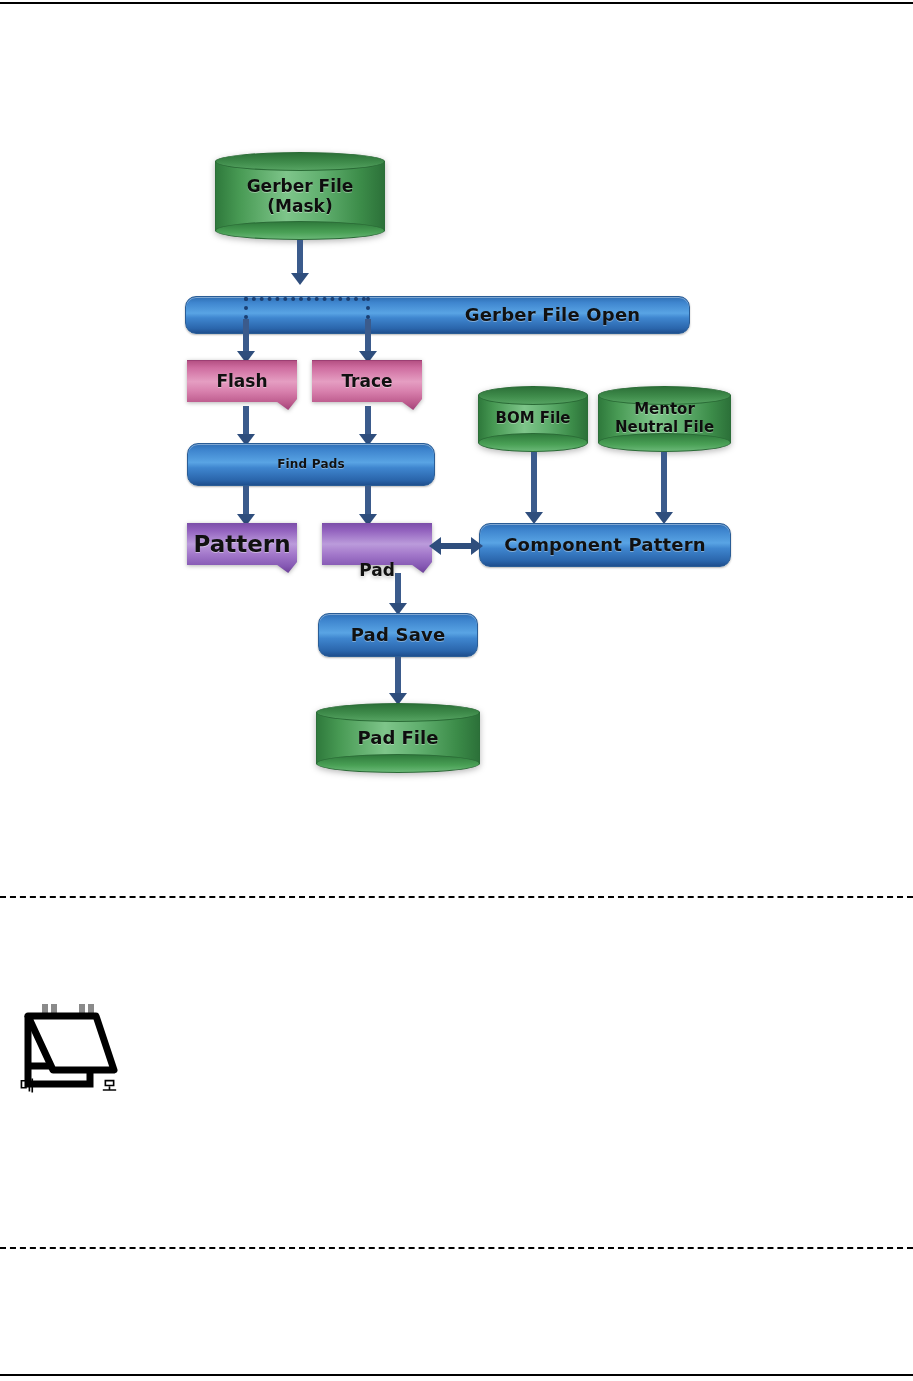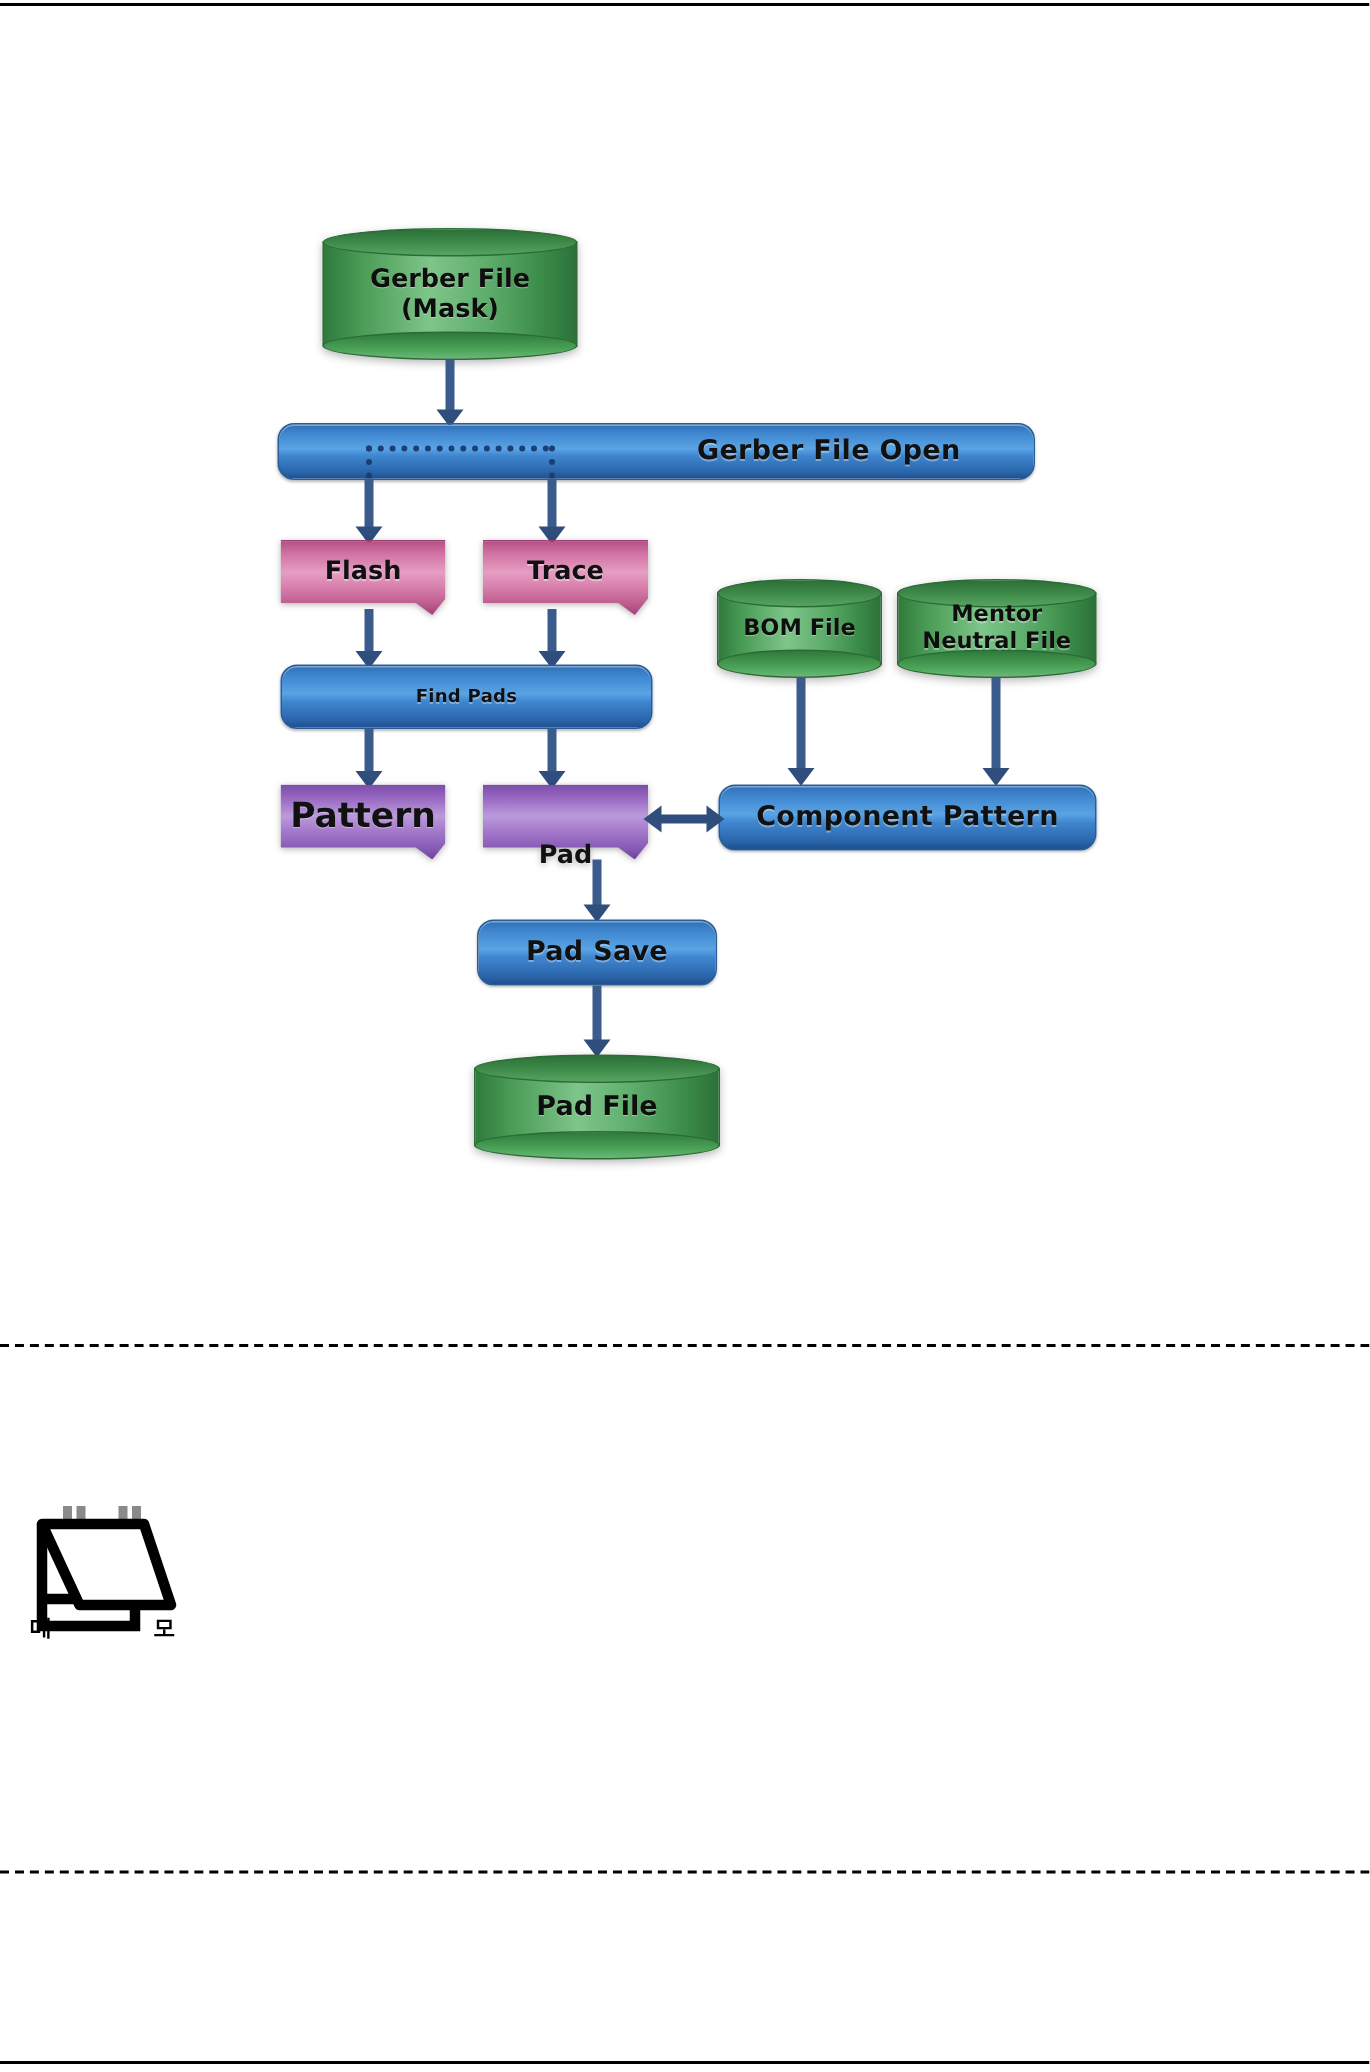--- a/index.html
+++ b/index.html
@@ -243,21 +243,21 @@
         <div>(Mask)</div>
       </div>
     </div>
   </div>
 
   <div class="arrow-v" style="left:291px; top:240px; width:18px; height:45px;">
     <div class="shaft" style="height:34px;"></div>
     <div class="head"></div>
   </div>
 
-  <div class="node proc" style="left:185px; top:282px; width:505px; height:38px; font-size:18px;">
+  <div class="node proc" style="left:185px; top:296px; width:505px; height:38px; font-size:18px;">
     <span style="margin-left:230px;">Gerber File Open</span>
   </div>
 
   <div class="dot-h" style="left:244px; top:297px; width:122px;"></div>
   <div class="dot-v" style="left:244px; top:297px; height:22px;"></div>
   <div class="dot-v" style="left:366px; top:297px; height:22px;"></div>
 
   <div class="arrow-v" style="left:237px; top:319px; width:18px; height:44px;">
     <div class="shaft" style="height:33px;"></div>
     <div class="head"></div>
@@ -265,21 +265,21 @@
   <div class="arrow-v" style="left:359px; top:319px; width:18px; height:44px;">
     <div class="shaft" style="height:33px;"></div>
     <div class="head"></div>
   </div>
 
   <div class="doc doc-pink" style="left:187px; top:360px; width:110px; height:50px;">
     <div class="doc-body"></div>
     <div class="doc-label" style="font-size:17px;">Flash</div>
   </div>
 
-  <div class="doc doc-pink" style="left:322px; top:360px; width:110px; height:50px;">
+  <div class="doc doc-pink" style="left:312px; top:360px; width:110px; height:50px;">
     <div class="doc-body"></div>
     <div class="doc-label" style="font-size:17px;">Trace</div>
   </div>
 
   <div class="arrow-v" style="left:237px; top:406px; width:18px; height:40px;">
     <div class="shaft" style="height:29px;"></div>
     <div class="head"></div>
   </div>
   <div class="arrow-v" style="left:359px; top:406px; width:18px; height:40px;">
     <div class="shaft" style="height:29px;"></div>

